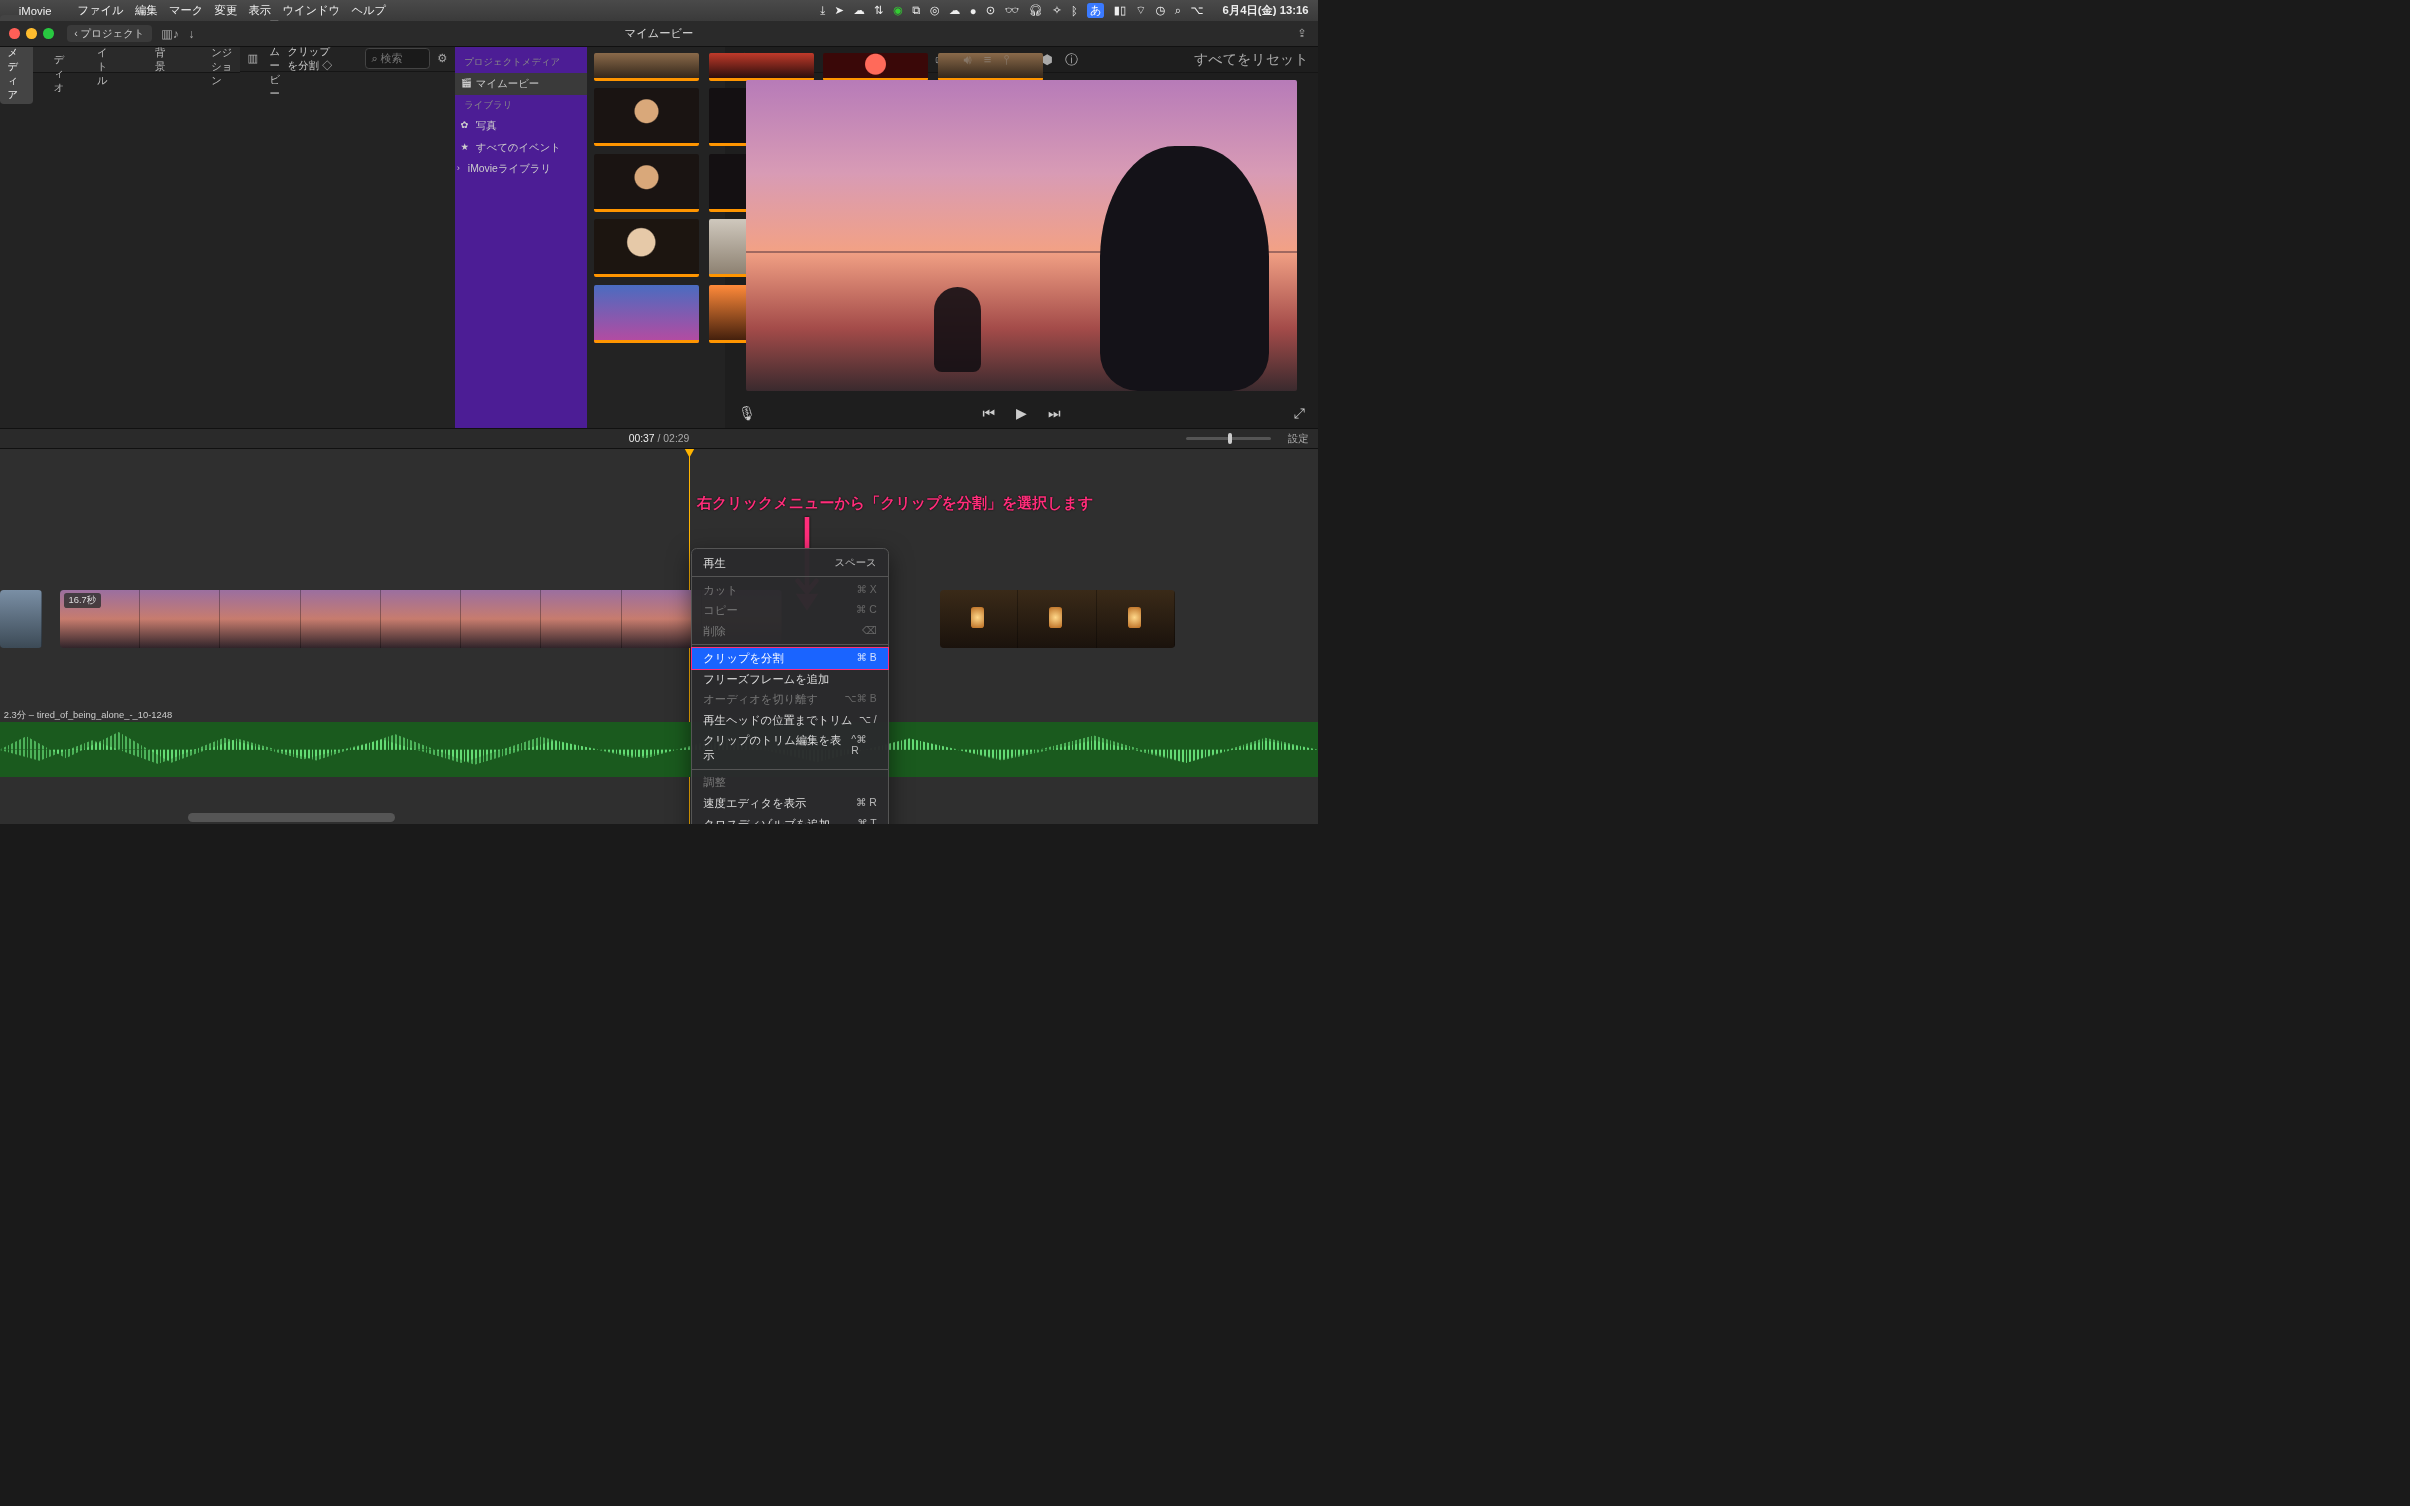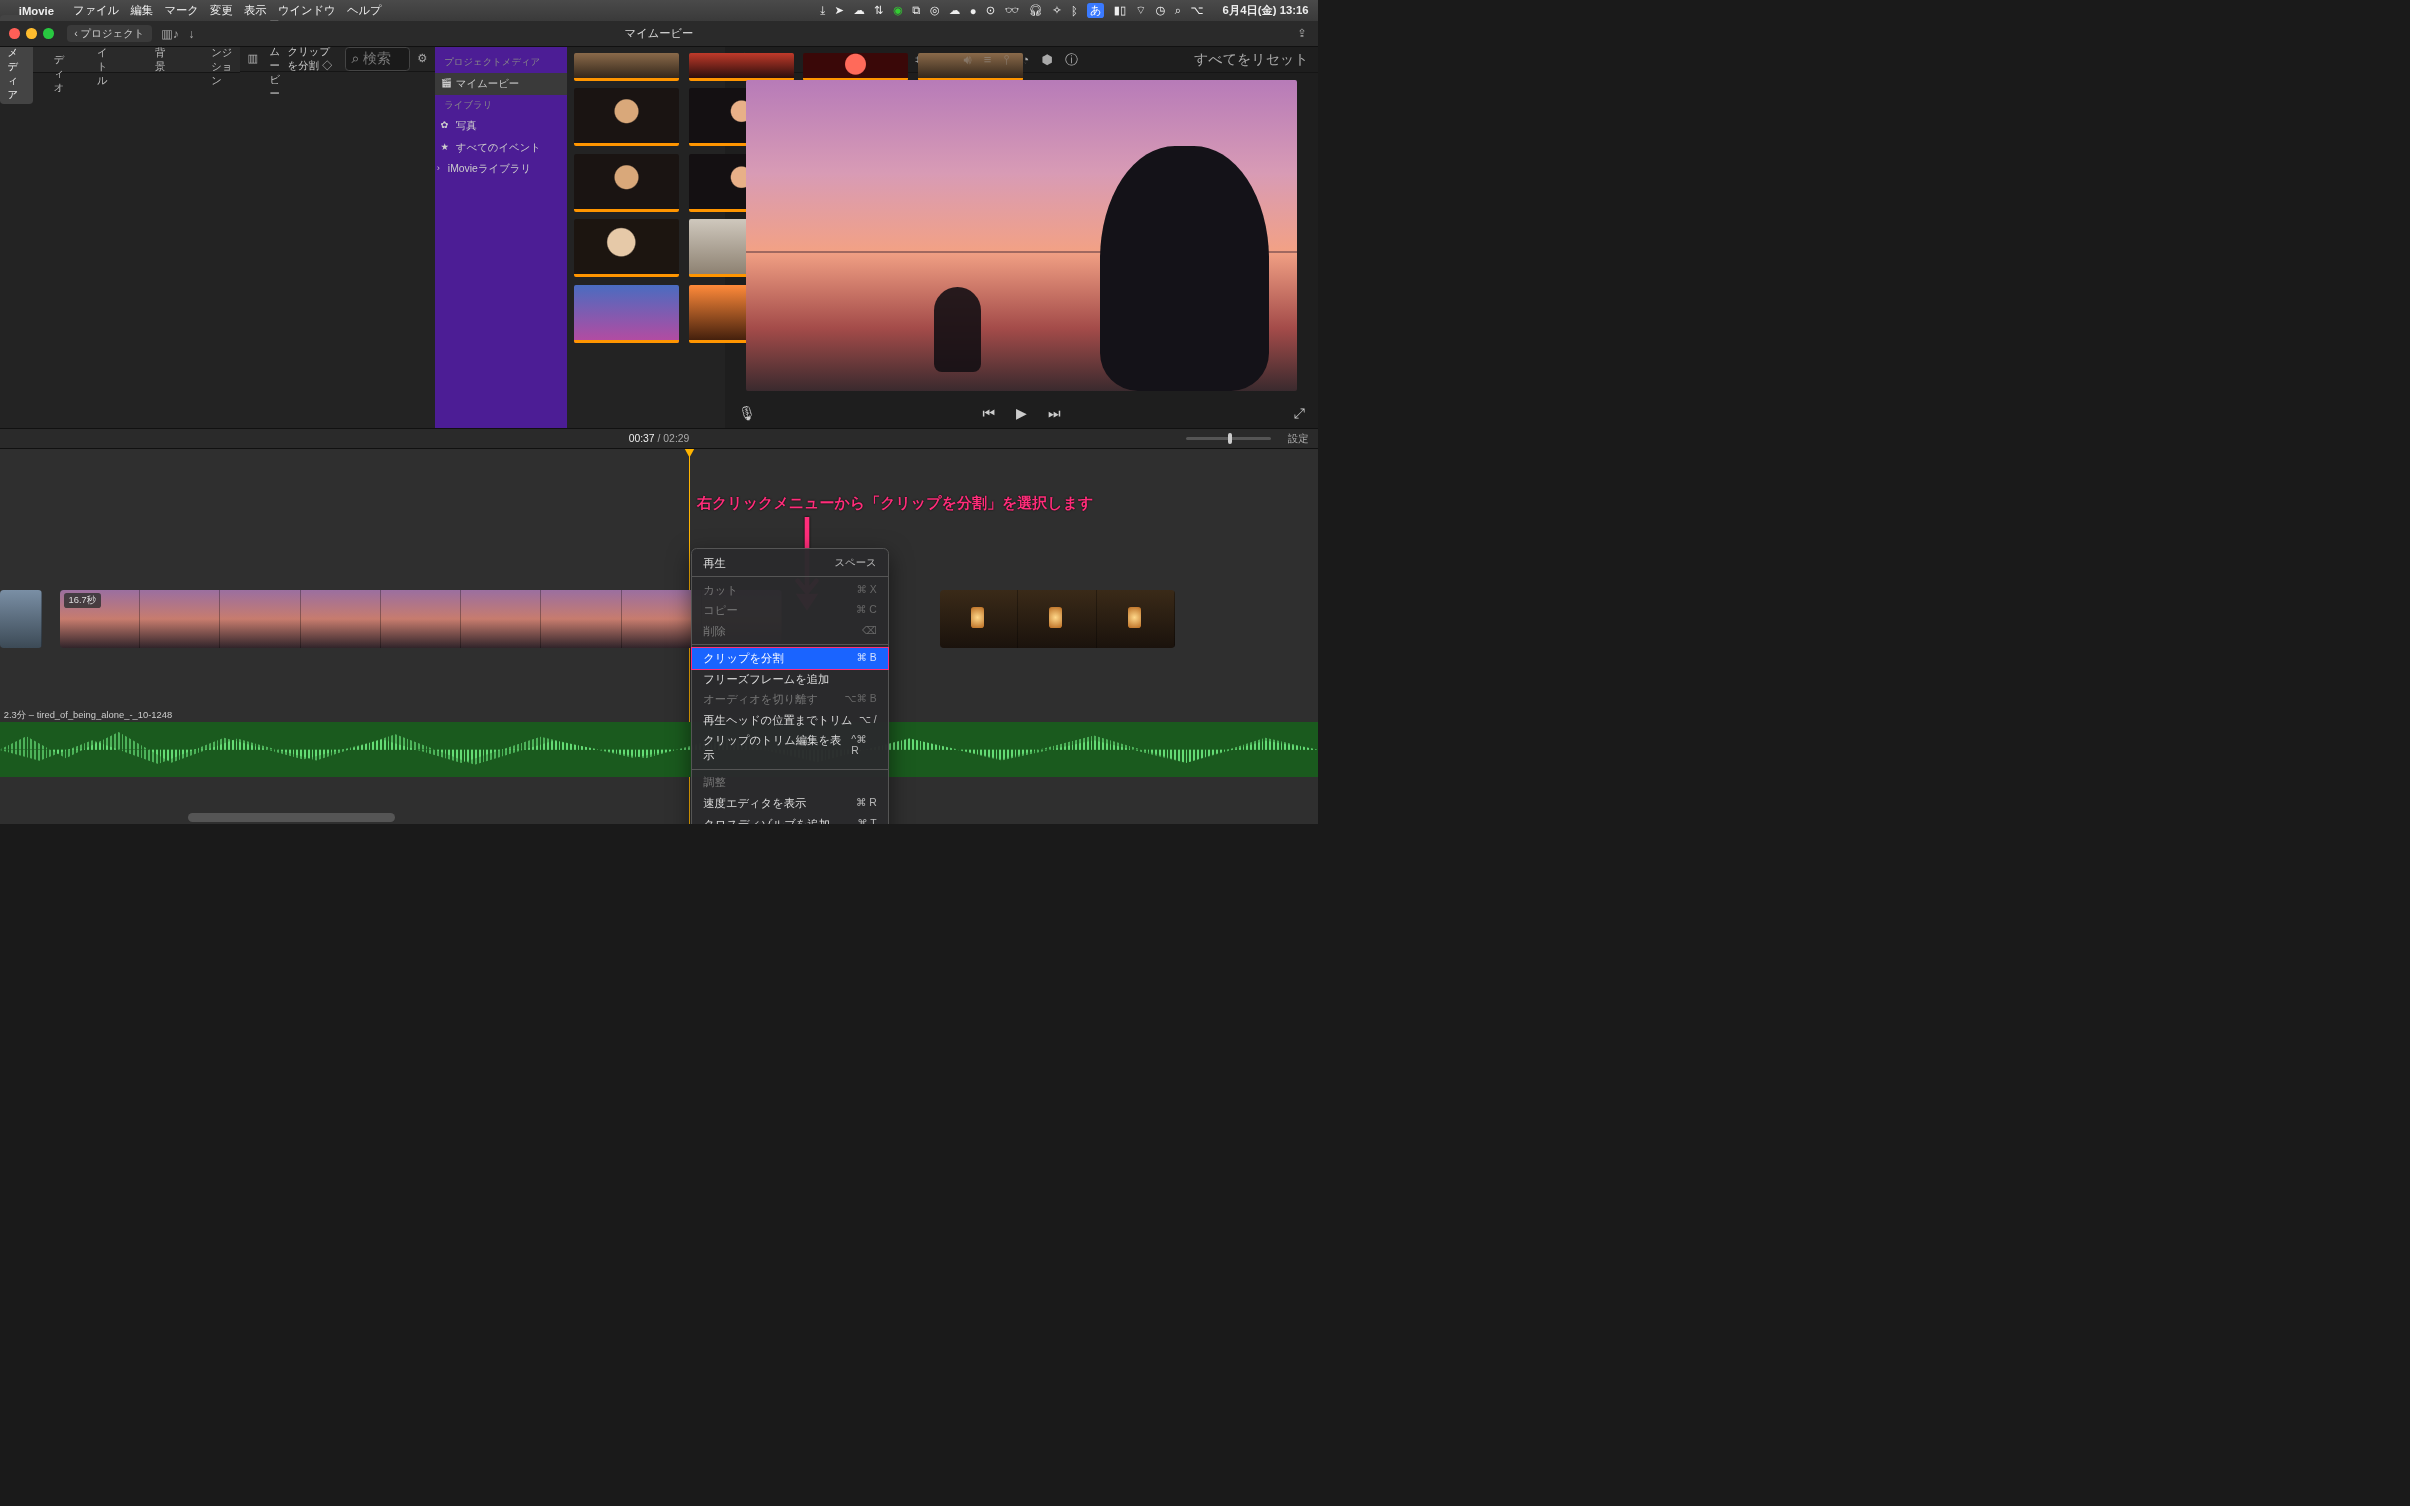--- a/index.html
+++ b/index.html
@@ -1,21 +1,21 @@
 <!DOCTYPE html>
 <html style="font-size:15px"><head>
 <meta charset="utf-8">
 <style>
   * { margin: 0; padding: 0; box-sizing: border-box; font-family: -apple-system, "Helvetica Neue", sans-serif; }
   body { width: 1318px; height: 824px; background: #1a1a1a; color: #ccc; font-size: 11.3px; overflow: hidden; position: relative; }
 
   
   .menubar { height: 21px; background: linear-gradient(#4a4a4a,#3a3a3a); display: flex; align-items: center; padding: 0 9.4px; font-size: 11.3px; color: #eee; }
   .menubar .apple { margin-right: 9.4px; font-size: 12.2px; }
-  .menubar .appname { font-weight: 700; margin-right: 19px; }
+  .menubar .appname { font-weight: 400; margin-right: 26px; }
   .menubar .mitem { margin-right: 11.3px; }
   .menubar .spacer { flex: 1; }
   .menubar .ricon { margin-left: 9.4px; font-size: 11.3px; }
   .menubar .date { margin-left: 19px; font-weight: bold; }
 
   
   .titlebar { height: 26px; background: #2a2a2a; display: flex; align-items: center; padding: 0 9.4px; position: relative; border-bottom: 0.9px solid #111; }
   .traffic { display: flex; gap: 6.6px; }
   .tl { width: 10.4px; height: 10.4px; border-radius: 50%; }
   .tl.r{background:#ff5f57}.tl.y{background:#febc2e}.tl.g{background:#28c840}
@@ -31,21 +31,21 @@
   .leftcol { width: 725px; display: flex; flex-direction: row; }
 
   .tabrow { height: 26px; background: #2a2a2a; display: flex; align-items: center; justify-content: center; gap: 13px; font-size: 10.4px; border-bottom: 0.9px solid #151515; }
   .tabrow .tab { color: #bbb; padding: 2.8px 7.5px; border-radius: 3.8px; }
   .tabrow .tab.active { background: #444; color: #eee; }
   .tabrow .tabgap { width: 17px; }
 
   .browser-hdr { height: 24.5px; background: #232323; display: flex; align-items: center; padding: 0 7.5px; gap: 7.5px; border-bottom: 0.9px solid #151515; }
   .browser-hdr .crumb { font-size: 10.4px; color: #ccc; margin-left: 3.8px; flex: 1; }
   .browser-hdr .filter { font-size: 10.4px; color: #ccc; }
-  .browser-hdr .search { background: #1a1a1a; border: 0.9px solid #444; border-radius: 3.8px; padding: 1.9px 5.6px; width: 104px; font-size: 14px; color: #888; }
+  .browser-hdr .search { background: #1a1a1a; border: 0.9px solid #444; border-radius: 3.8px; padding: 1.9px 5.6px; width: 104px; font-size: 11px; color: #888; margin-left: 20px; }
   .browser-hdr .gear { color: #aaa; }
 
   .browser-body { flex: 1; display: flex; }
   .sidebar { width: 132px; background: #4c1d95; padding: 5.6px 0; font-size: 10.4px; }
   .side-hdr { color: #888; padding: 3.8px 9.4px; font-size: 9.4px; }
   .side-item { padding: 3.8px 9.4px 3.8px 21px; color: #ccc; position: relative; }
   .side-item.sel { background: #3a3a3a; }
   .side-item .icn { position: absolute; left: 5.6px; font-size: 9.4px; }
 
   .thumbs { flex: 1; padding: 5.6px 7.5px; overflow: hidden; background: #232323; }

